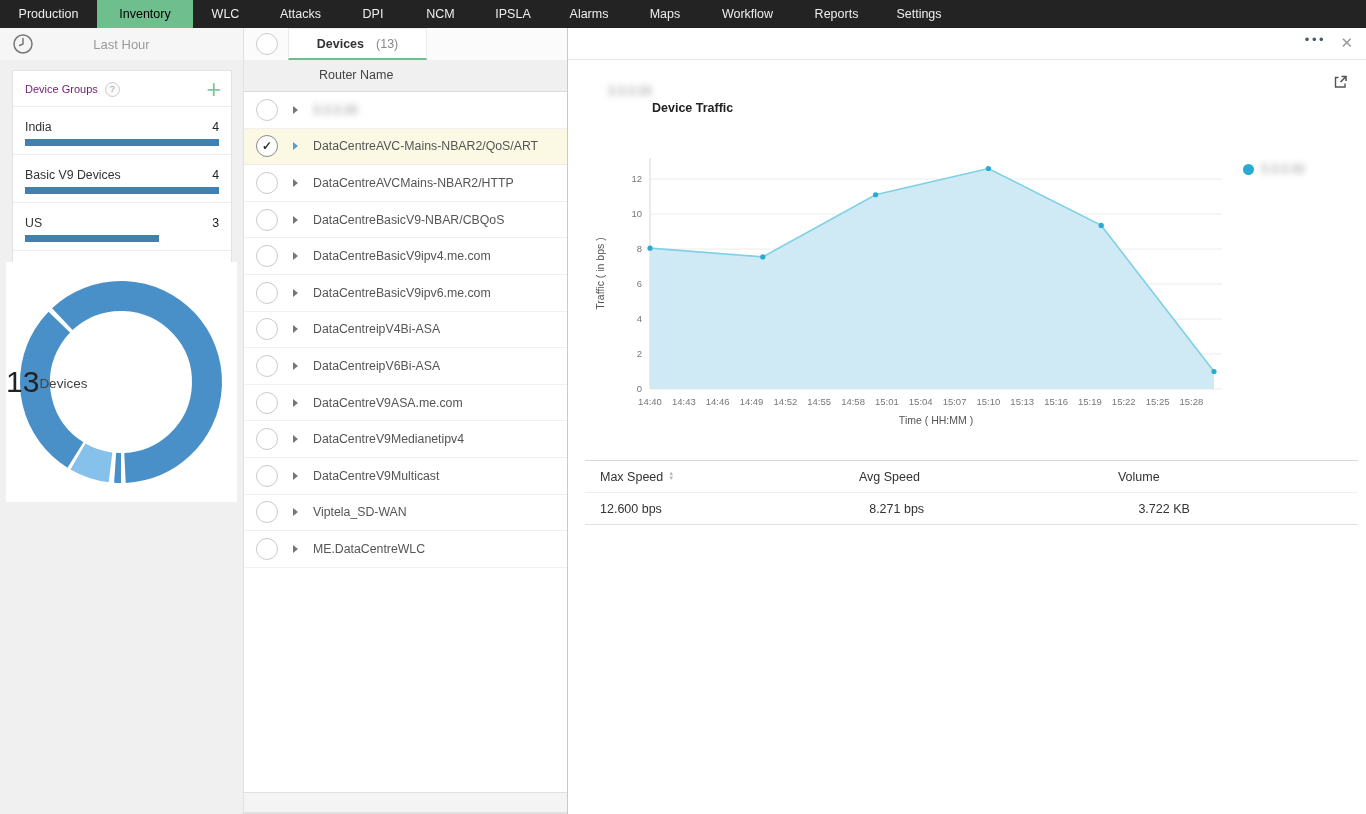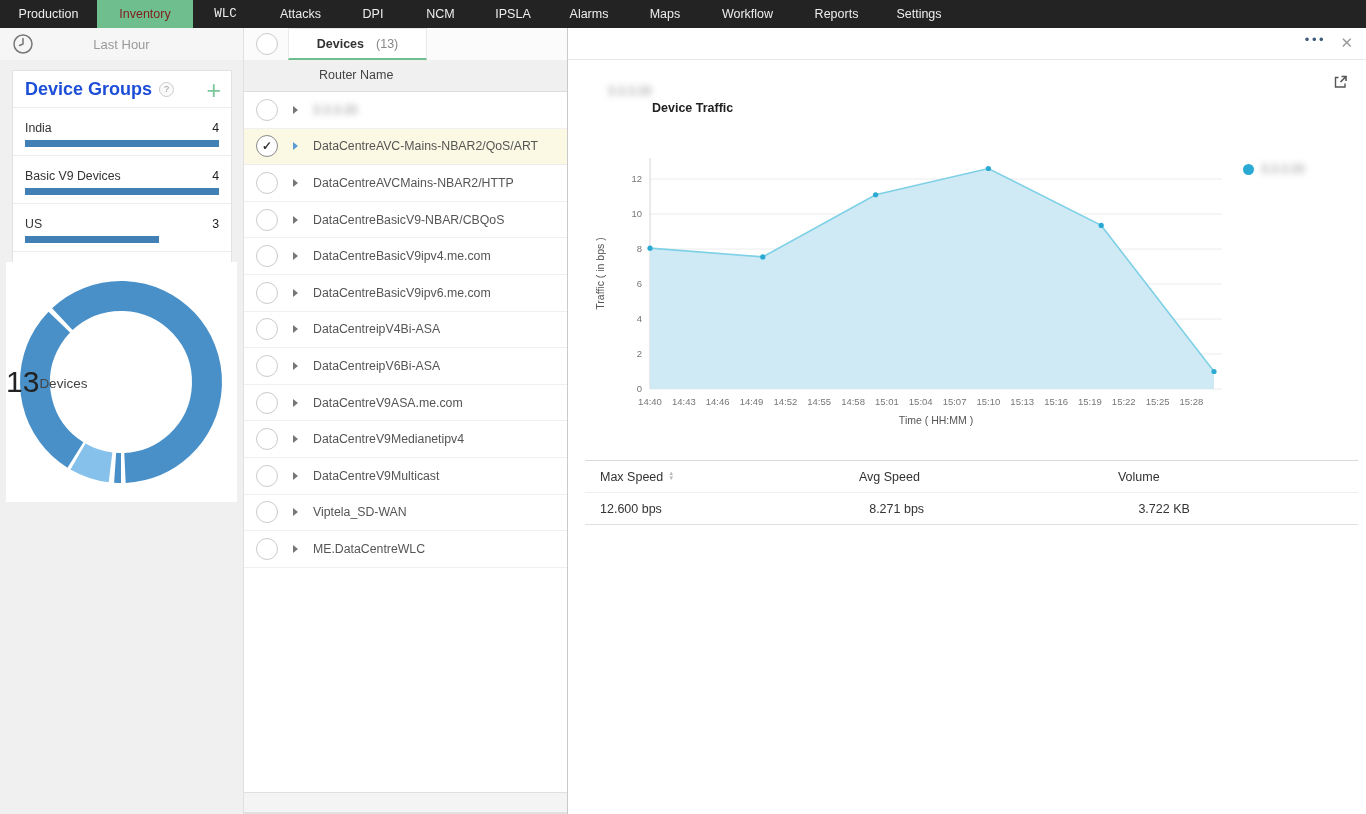--- a/index.html
+++ b/index.html
@@ -1,37 +1,37 @@
 <!DOCTYPE html>
 <html><head>
 <meta charset="utf-8">
 <style>
   * { margin:0; padding:0; box-sizing:border-box; }
   html,body { width:1366px; height:814px; overflow:hidden; background:#fff;
     font-family:"Liberation Sans", sans-serif; }
   
   .topnav { height:28px; background:#232323; display:flex; align-items:stretch; }
   .nav-item { color:#ededed; font-size:12.5px; display:flex; align-items:center; justify-content:center; cursor:pointer; }
-  .nav-item.active { background:#6fbe8e; color:#7f1d1d; }
+  .nav-item.active { background:#6fbe8e; color:#000000; }
   .nav-item:nth-child(1){width:97px;} .nav-item:nth-child(2){width:96px;}
-  .nav-item:nth-child(3){width:65px;font-family:Liberation Mono, monospace;} .nav-item:nth-child(4){width:85px;}
+  .nav-item:nth-child(3){width:65px;} .nav-item:nth-child(4){width:85px;}
   .nav-item:nth-child(5){width:60px;} .nav-item:nth-child(6){width:75px;}
   .nav-item:nth-child(7){width:70px;} .nav-item:nth-child(8){width:82px;}
   .nav-item:nth-child(9){width:70px;} .nav-item:nth-child(10){width:95px;}
   .nav-item:nth-child(11){width:83px;} .nav-item:nth-child(12){width:82px;}
   
   .main { display:flex; height:786px; }
   
   .sidebar { width:243px; background:#f0f0f0; position:relative; flex:none; }
   .side-top { height:32px; background:#f6f6f6; display:flex; align-items:center; position:relative; }
   .clock-wrap { position:absolute; left:12px; top:5px; width:22px; height:22px; }
   .side-top-label { width:100%; text-align:center; color:#9a9a9a; font-size:13px; }
   .groups-card { position:absolute; left:12px; top:42px; width:220px; background:#fff; border:1px solid #e2e2e2; }
   .groups-head { display:flex; align-items:center; padding:8px 10px 7px 12px; }
-  .groups-title { font-size:18px; font-weight:bold; color:#1d4ed8; }
+  .groups-title { font-size:11px; font-weight:normal; color:#701a75; }
   .help-badge { width:15px; height:15px; border:1px solid #ccc; border-radius:50%; color:#999;
     font-size:9px; line-height:13px; text-align:center; margin-left:7px; background:#fafafa; }
   .add-btn { margin-left:auto; color:#7cc79b; font-size:25px; font-weight:200; line-height:20px; cursor:pointer; }
   .group-item { border-top:1px solid #ececec; padding:13px 12px 8px 12px; cursor:pointer; }
   .gi-row { display:flex; justify-content:space-between; }
   .gi-label { font-size:12.3px; color:#333; }
   .gi-count { font-size:12.3px; color:#222; }
   .gi-bar { height:7px; background:#4080b5; margin-top:5px; }
   .groups-foot { border-top:1px solid #ececec; height:10px; }
   .donut-card { position:absolute; left:6px; top:234px; width:231px; height:240px; background:#fff; }

